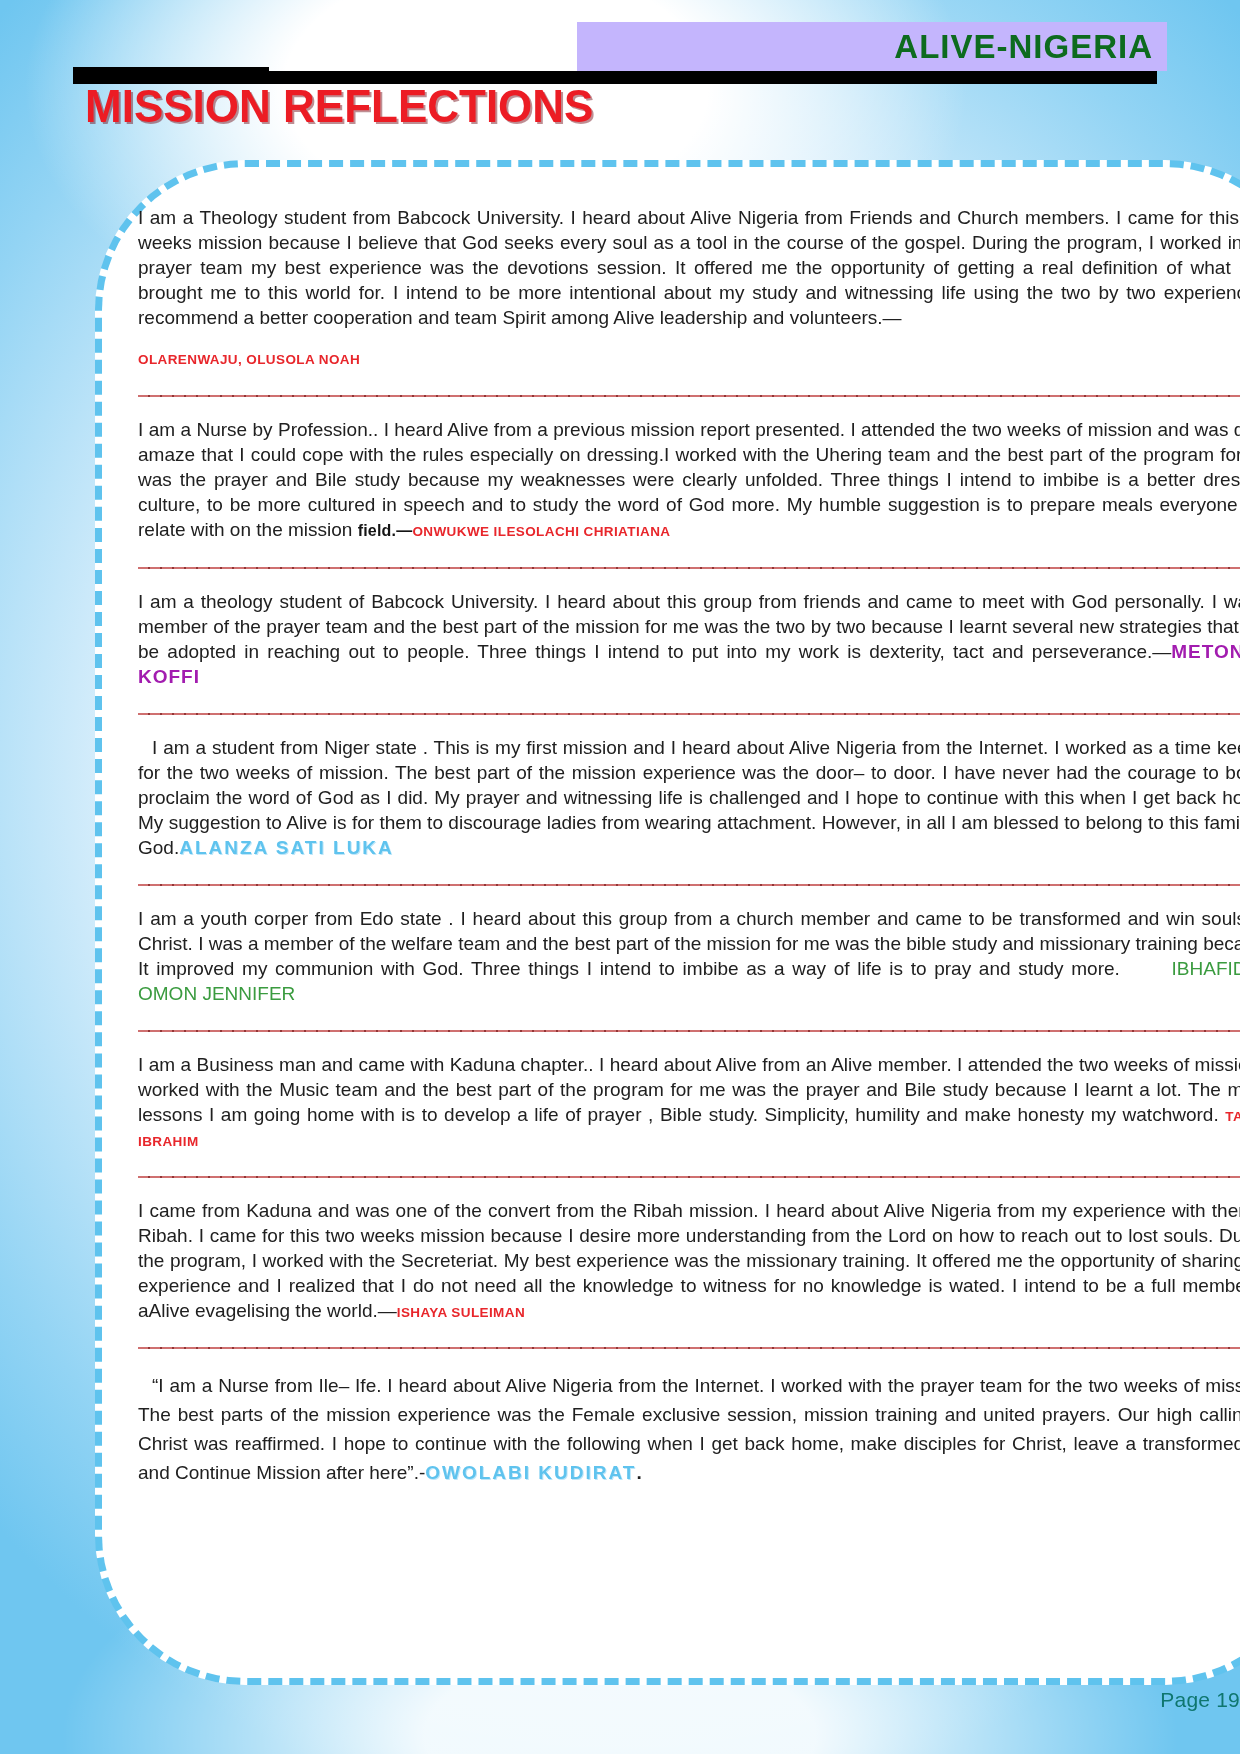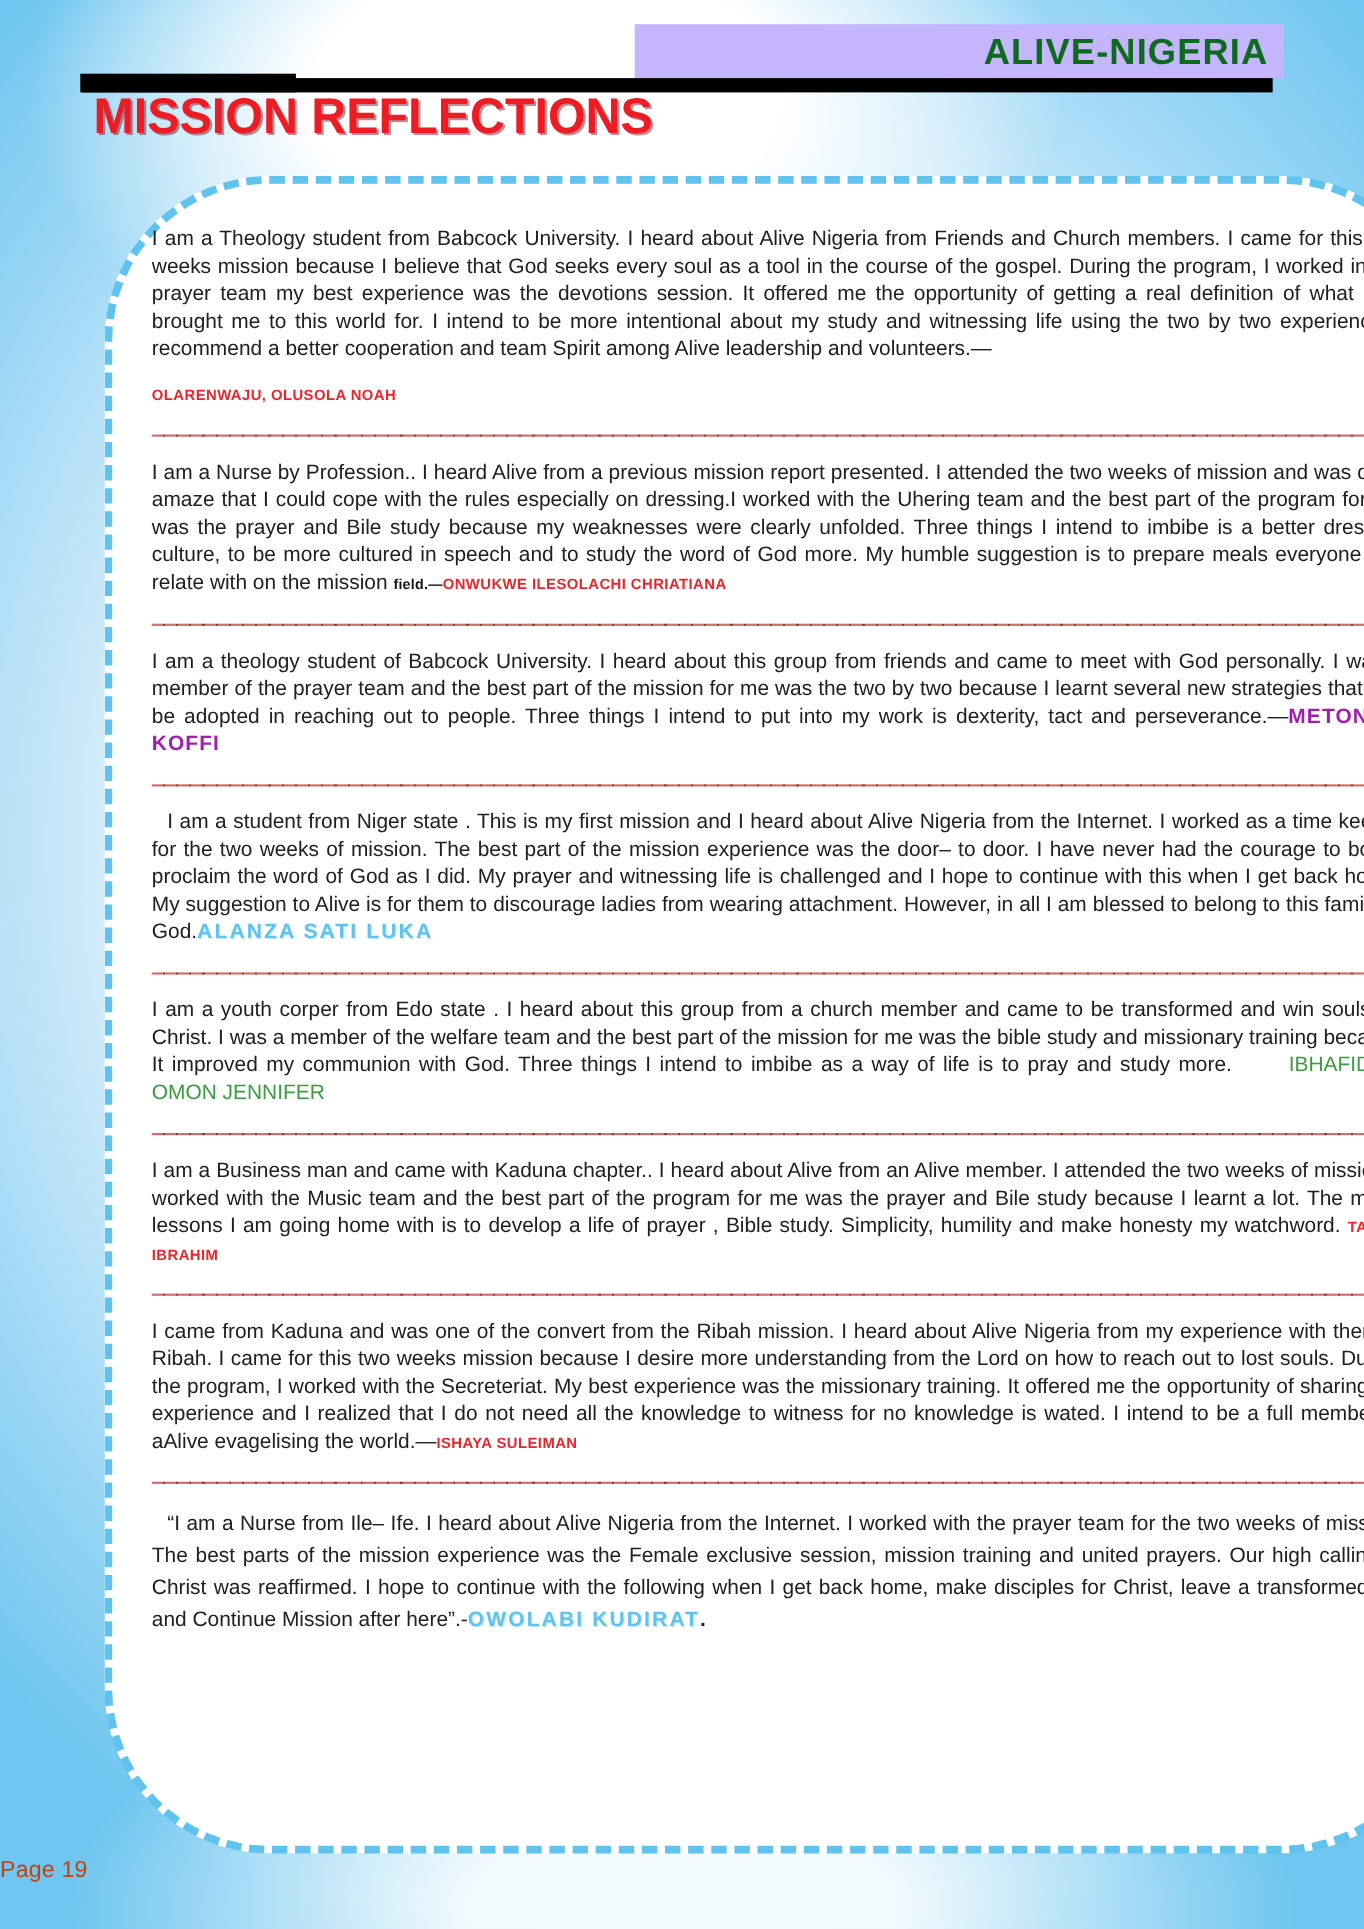--- a/index.html
+++ b/index.html
@@ -29,30 +29,30 @@
     position:absolute;left:95px;top:160px;width:1220px;height:1525px;box-sizing:border-box;
     background:#ffffff;border:7px dashed #5fc3ee;border-radius:150px;
     padding:38px 33px 0 36px;
   }
   .reflection p{margin:0;font-size:19px;line-height:25px;text-align:justify;color:#202020;}
   .reflection.loose p{line-height:29px;margin-top:22px;}
   .reflection.indent p{text-indent:14px;}
   .gap-after{margin-bottom:26px;}
   .author-line{margin-top:21px;}
   .red-small{color:#e8262b;font-size:13.5px;font-weight:bold;letter-spacing:0.4px;line-height:18px;}
-  .note-small{color:#141414;font-size:13px;font-weight:bold;letter-spacing:0.2px;}
+  .note-small{color:#141414;font-size:16px;font-weight:bold;letter-spacing:0.2px;}
   .author-blue{color:#a21caf;font-weight:bold;letter-spacing:1px;}
   .author-fancy{color:#5fc3ee;font-weight:800;letter-spacing:2px;text-shadow:1px 1px 0 #bfe7f9;}
   .author-green{color:#3a9b3f;margin-left:44px;}
   .tail-black{color:#202020;font-weight:bold;}
   .sep{height:2px;margin:24px 0 20px 0;border:0;
     background:repeating-linear-gradient(90deg,#cf7070 0 10px,#943636 10px 12px);}
   .page-num{
-    position:absolute;left:0;top:1688px;width:1240px;text-align:left;
-    font-size:21px;color:#c2410c;letter-spacing:0.2px;
+    position:absolute;left:0;top:1688px;width:1240px;text-align:right;
+    font-size:21px;color:#0f766e;letter-spacing:0.2px;
   }
 </style>
 </head>
 <body>
 
 <div class="banner">
   <span>ALIVE-NIGERIA</span>
 </div>
 <div class="black-bar"></div>
 <h1 class="page-title">MISSION REFLECTIONS</h1>

